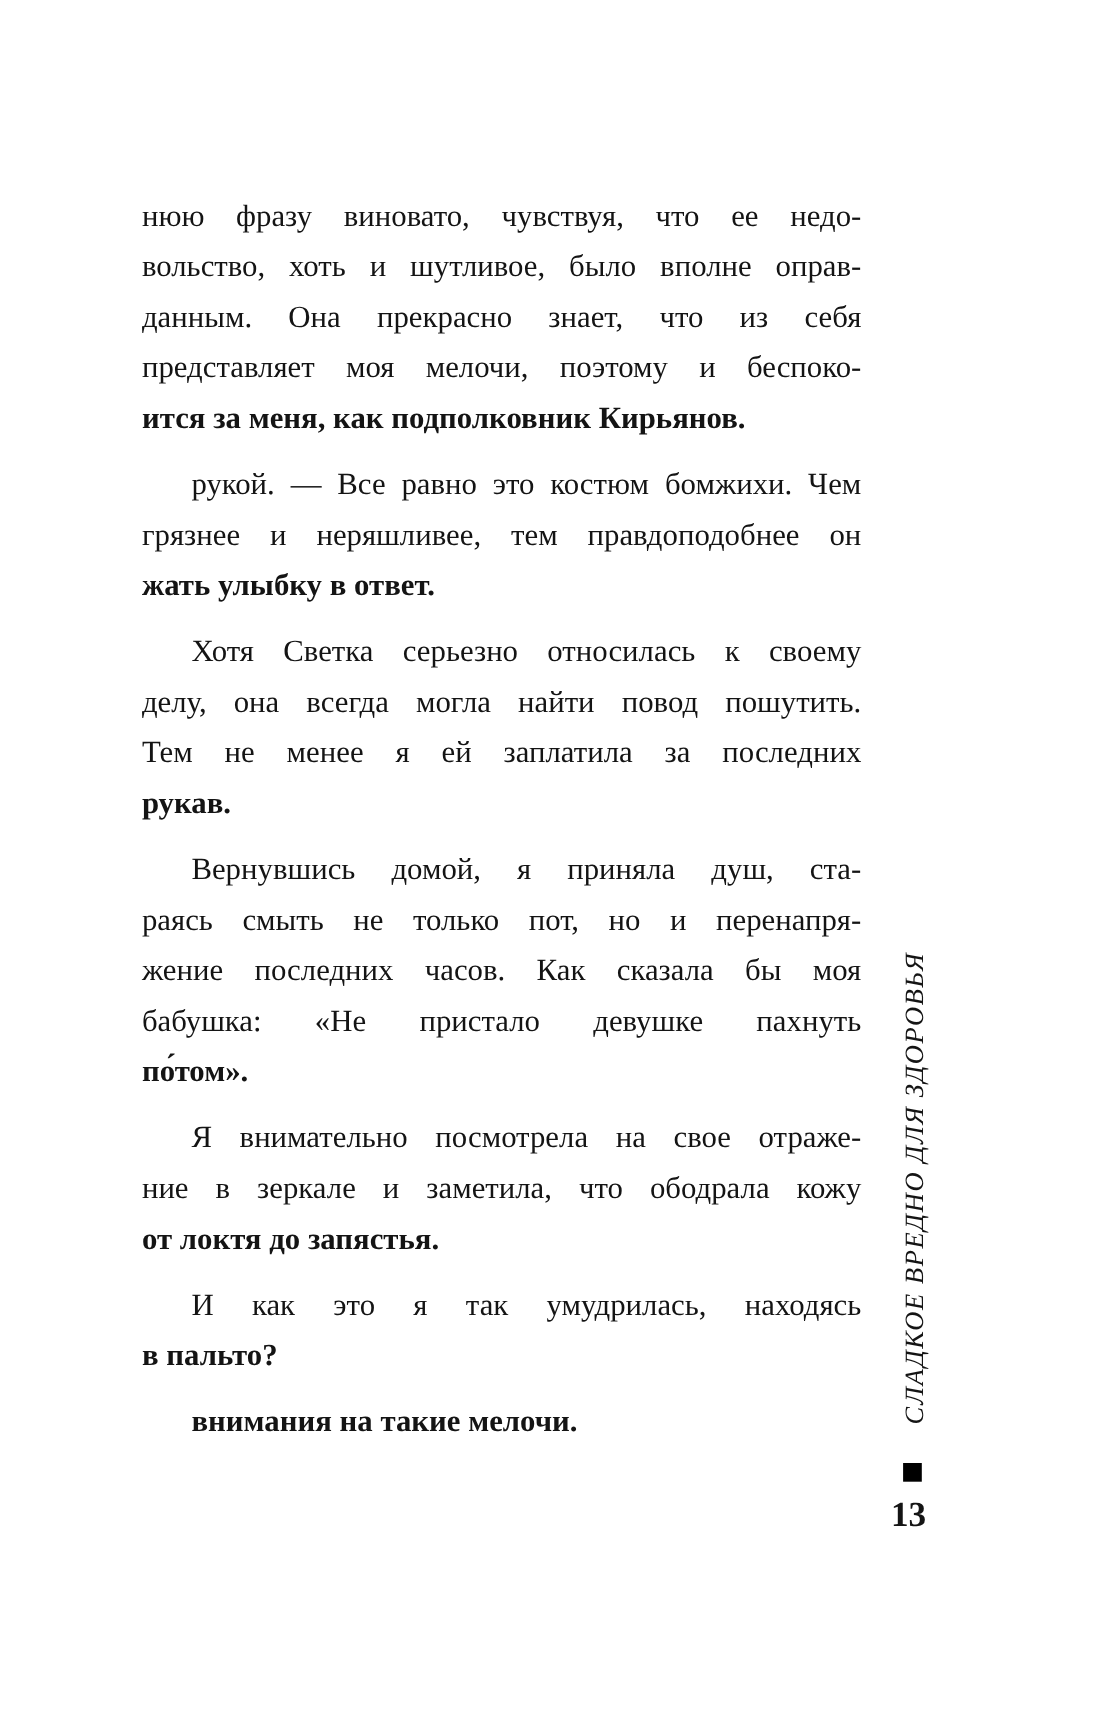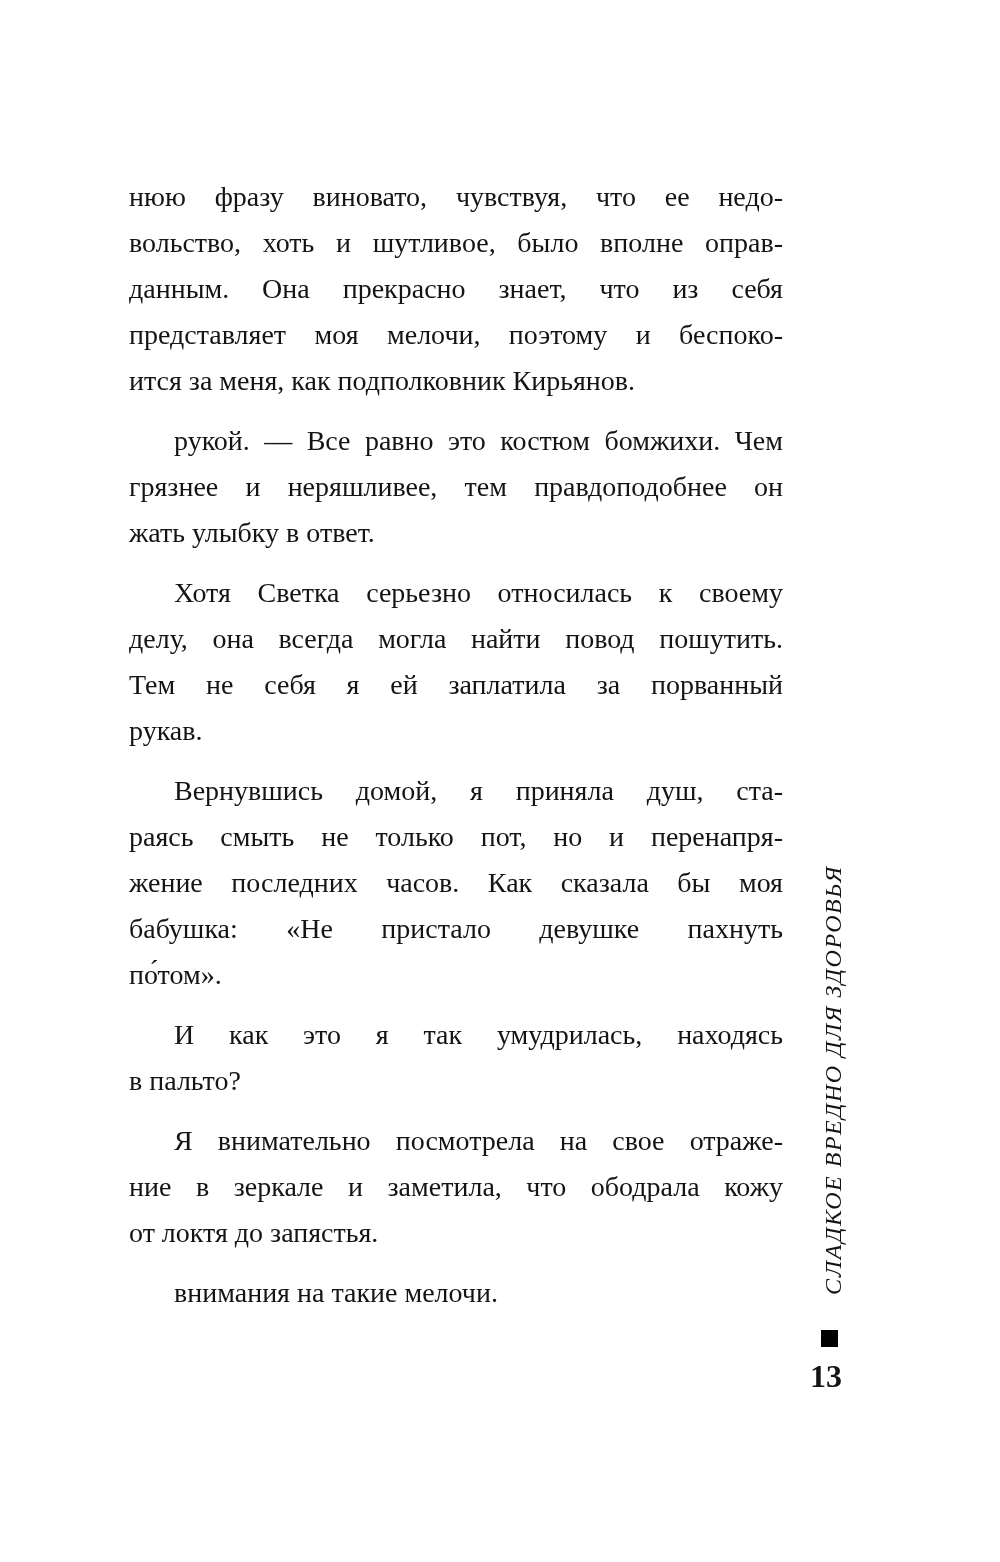--- a/index.html
+++ b/index.html
@@ -29,20 +29,21 @@
     line-height: 46px;
   }
   .para { margin: 14px; padding: 0; }
   .line {
     text-align: justify;
     text-align-last: justify;
     white-space: normal;
   }
   .line.last {
     text-align-last: left;
+    font-weight: bold;
   }
   .para.indent .line:first-child {
     text-indent: 45px;
   }
   .vertical-title {
     position: absolute;
     left: 833px;
     top: 1080px;
     transform: translate(-50%, -50%) rotate(-90deg);
     transform-origin: center center;
@@ -83,38 +84,38 @@
         <div class="line last">ится за меня, как подполковник Кирьянов.</div>
       </div>
       <div class="para indent">
         <div class="line">рукой. — Все равно это костюм бомжихи. Чем</div>
         <div class="line">грязнее и неряшливее, тем правдоподобнее он</div>
         <div class="line last">жать улыбку в ответ.</div>
       </div>
       <div class="para indent">
         <div class="line">Хотя Светка серьезно относилась к своему</div>
         <div class="line">делу, она всегда могла найти повод пошутить.</div>
-        <div class="line">Тем не себя я ей заплатила за порванный</div>
+        <div class="line">Тем не менее я ей заплатила за последних</div>
         <div class="line last">рукав.</div>
       </div>
       <div class="para indent">
         <div class="line">Вернувшись домой, я приняла душ, ста-</div>
         <div class="line">раясь смыть не только пот, но и перенапря-</div>
         <div class="line">жение последних часов. Как сказала бы моя</div>
         <div class="line">бабушка: «Не пристало девушке пахнуть</div>
         <div class="line last">по́том».</div>
       </div>
       <div class="para indent">
-        <div class="line">И как это я так умудрилась, находясь</div>
-        <div class="line last">в пальто?</div>
-      </div>
-      <div class="para indent">
         <div class="line">Я внимательно посмотрела на свое отраже-</div>
         <div class="line">ние в зеркале и заметила, что ободрала кожу</div>
         <div class="line last">от локтя до запястья.</div>
+      </div>
+      <div class="para indent">
+        <div class="line">И как это я так умудрилась, находясь</div>
+        <div class="line last">в пальто?</div>
       </div>
       <div class="para indent">
         <div class="line last">внимания на такие мелочи.</div>
       </div>
     </div>
 
   <div class="vertical-title">СЛАДКОЕ ВРЕДНО ДЛЯ ЗДОРОВЬЯ</div>
 
   <div class="square-marker"></div>
 

